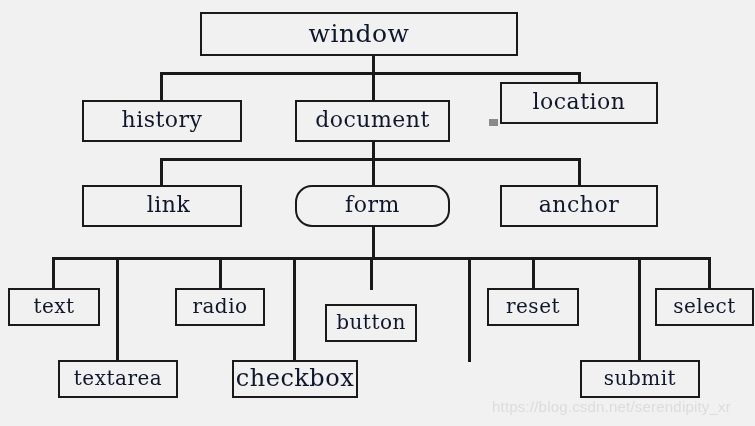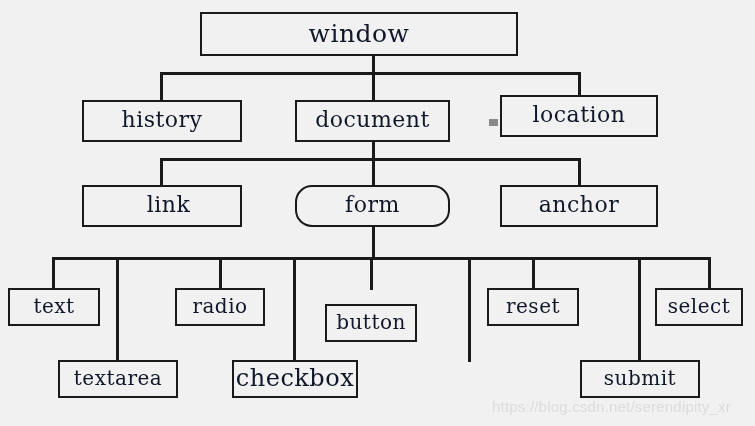--- a/index.html
+++ b/index.html
@@ -30,29 +30,29 @@
     white-space: nowrap;
   }
   .node span {
     display: block;
     line-height: 1;
     transform: translateY(-1px);
   }
   .n-window   { left:200px; top:12px;  width:318px; height:44px; font-size:25px; }
   .n-history  { left:82px;  top:100px; width:160px; height:42px; font-size:22px; }
   .n-document { left:295px; top:100px; width:155px; height:42px; font-size:22px; }
-  .n-location { left:500px; top:95px; width:158px; height:42px; font-size:22px; }
+  .n-location { left:500px; top:82px; width:158px; height:42px; font-size:22px; }
   .n-link     { left:82px;  top:185px; width:160px; height:42px; font-size:22px;padding-left:13px; }
   .n-form     { left:295px; top:185px; width:155px; height:42px; font-size:22px;border-radius:17px; }
   .n-anchor   { left:500px; top:185px; width:158px; height:42px; font-size:22px; }
   .n-text     { left:8px;   top:288px; width:92px;  height:38px; font-size:20px; }
   .n-radio    { left:175px; top:288px; width:90px;  height:38px; font-size:20px; }
   .n-button   { left:325px; top:304px; width:92px;  height:38px; font-size:20px; }
   .n-reset    { left:487px; top:288px; width:92px;  height:38px; font-size:20px; }
-  .n-select   { left:655px; top:288px; width:88px;  height:38px; font-size:20px; }
+  .n-select   { left:655px; top:288px; width:99px;  height:38px; font-size:20px; }
   .n-textarea { left:58px;  top:360px; width:120px; height:38px; font-size:20px; }
   .n-checkbox { left:232px; top:360px; width:126px; height:38px; font-size:24px; }
   .n-option   { left:418px; top:360px; width:107px; height:38px; font-size:20px; }
   .n-submit   { left:580px; top:360px; width:120px; height:38px; font-size:20px; }
 
   .edge {
     position: absolute;
     background: #1a1a1a;
     z-index: 1;
   }

